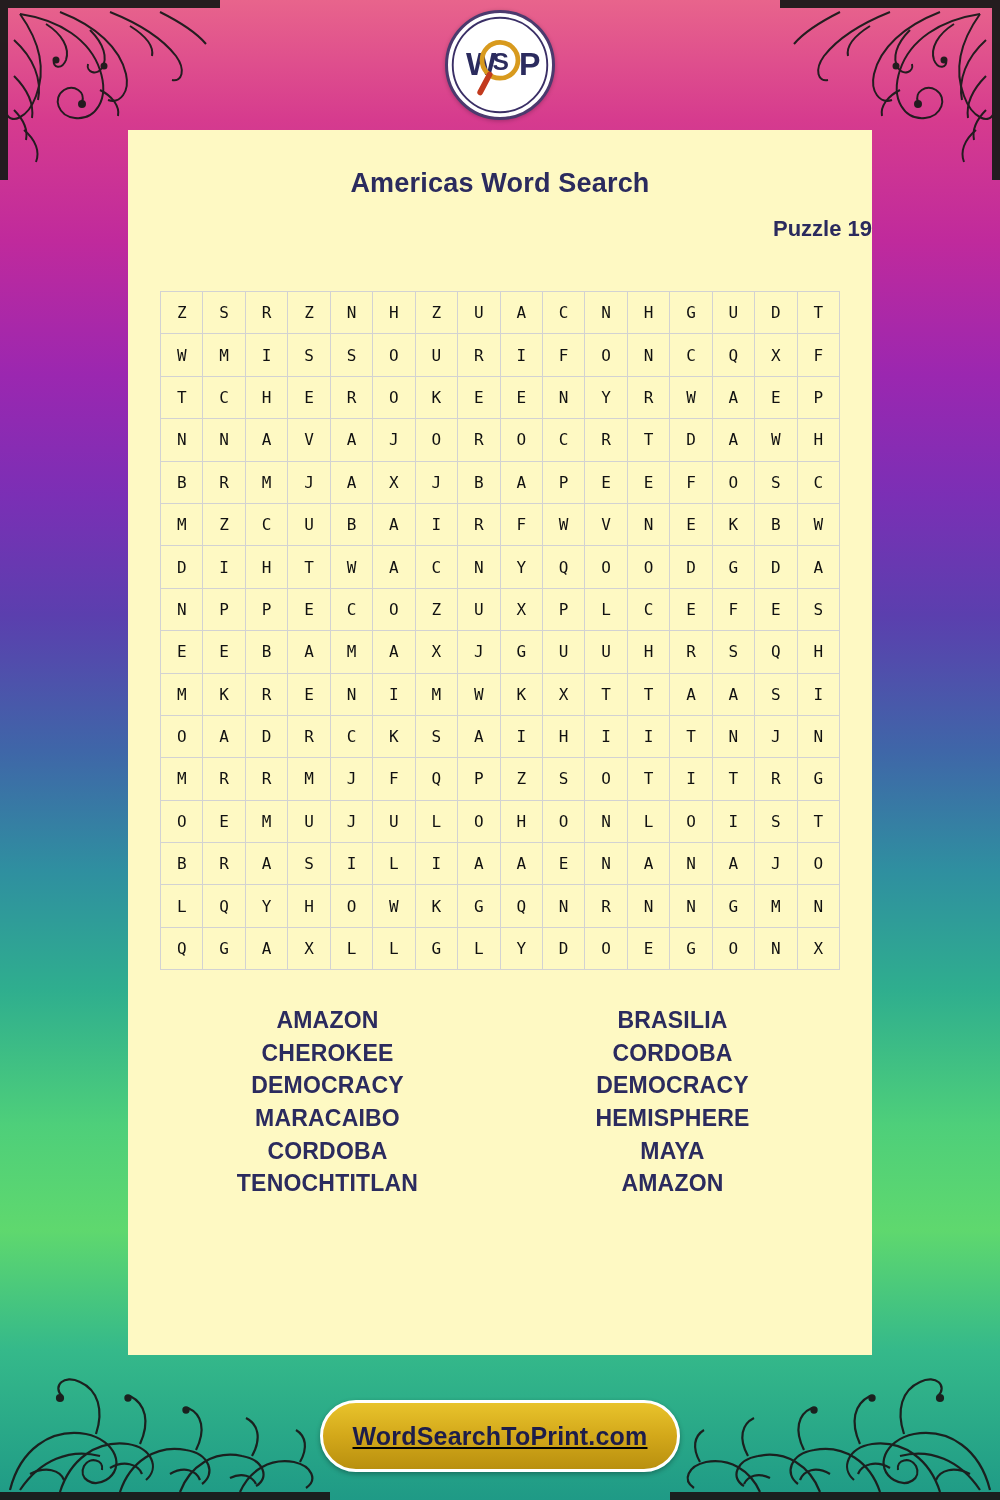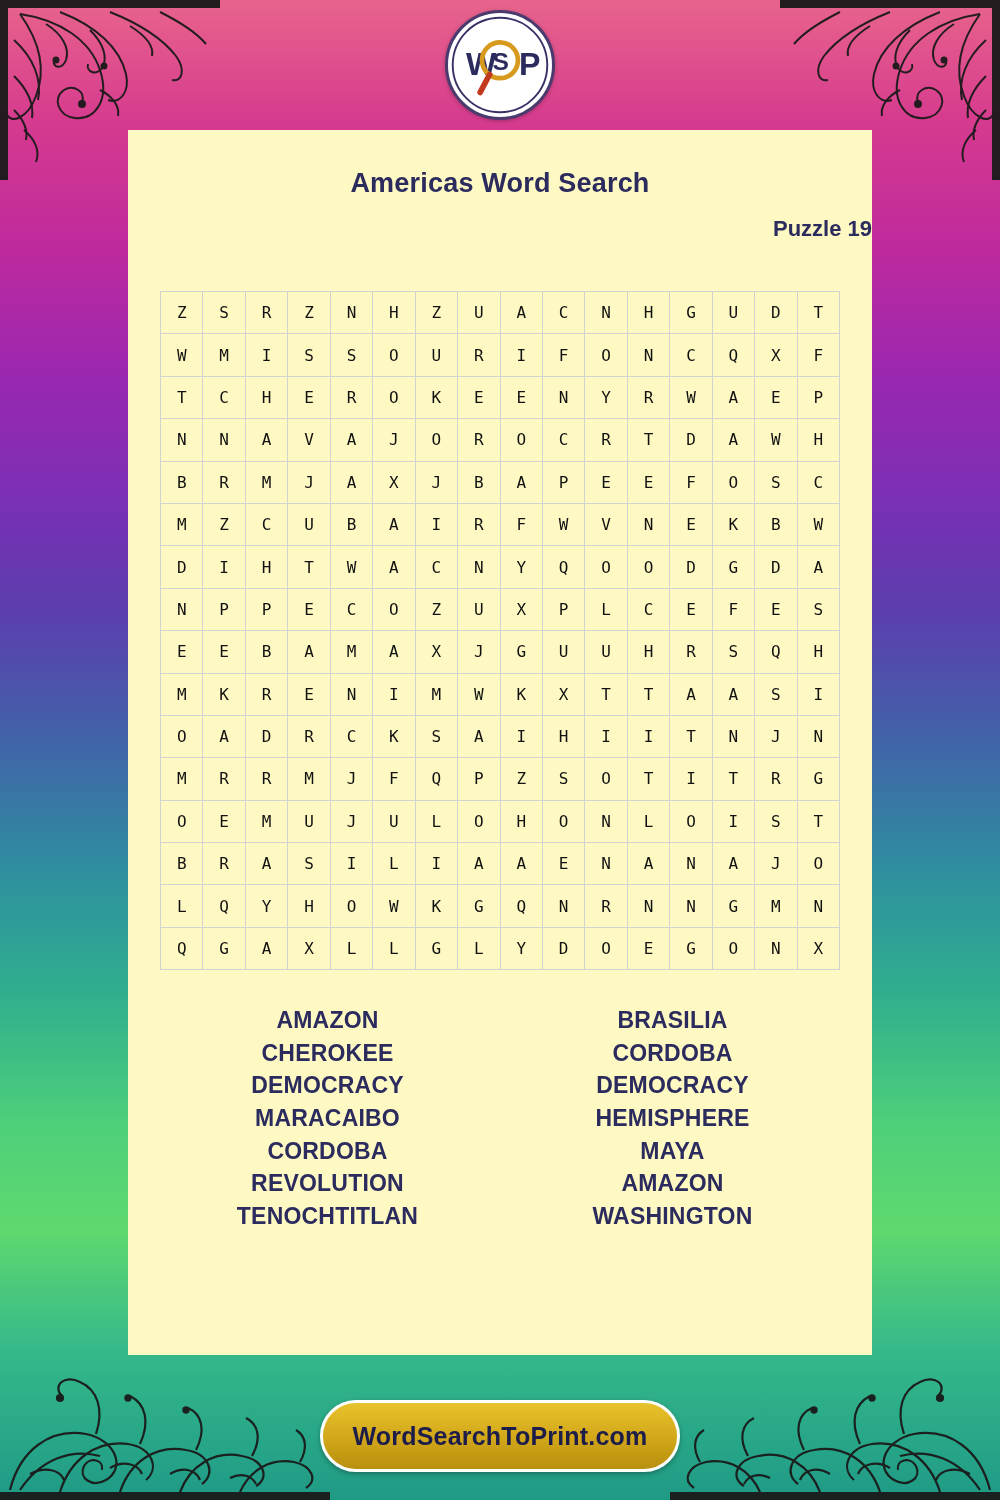--- a/index.html
+++ b/index.html
@@ -132,20 +132,21 @@
     width: 360px;
     height: 72px;
     border-radius: 36px;
     background: linear-gradient(180deg, #e8c32c 0%, #d3a81a 50%, #b9900f 100%);
     border: 3px solid #ffffff;
     display: flex;
     align-items: center;
     justify-content: center;
     z-index: 7;
     box-shadow: 0 2px 5px rgba(0,0,0,0.3);
+    text-decoration: underline;
   }
   .footer-btn span {
     font-size: 25px;
     font-weight: bold;
     color: #1d1d4a;
     letter-spacing: 0.2px;
   }
 </style>
 </head>
 <body>
@@ -562,30 +563,28 @@
     </table>
   </div>
 
   <div class="words">
     <div class="words-col" id="words-left">
         <div class="word">AMAZON</div>
         <div class="word">CHEROKEE</div>
         <div class="word">DEMOCRACY</div>
         <div class="word">MARACAIBO</div>
         <div class="word">CORDOBA</div>
-        <div class="word">REVOLUTION</div>
         <div class="word">TENOCHTITLAN</div>
       </div>
     <div class="words-col" id="words-right">
         <div class="word">BRASILIA</div>
         <div class="word">CORDOBA</div>
         <div class="word">DEMOCRACY</div>
         <div class="word">HEMISPHERE</div>
         <div class="word">MAYA</div>
         <div class="word">AMAZON</div>
-        <div class="word">WASHINGTON</div>
       </div>
   </div>
 </div>
 
 <div class="footer-btn">
   <span>WordSearchToPrint.com</span>
 </div>
 
 </body></html>

